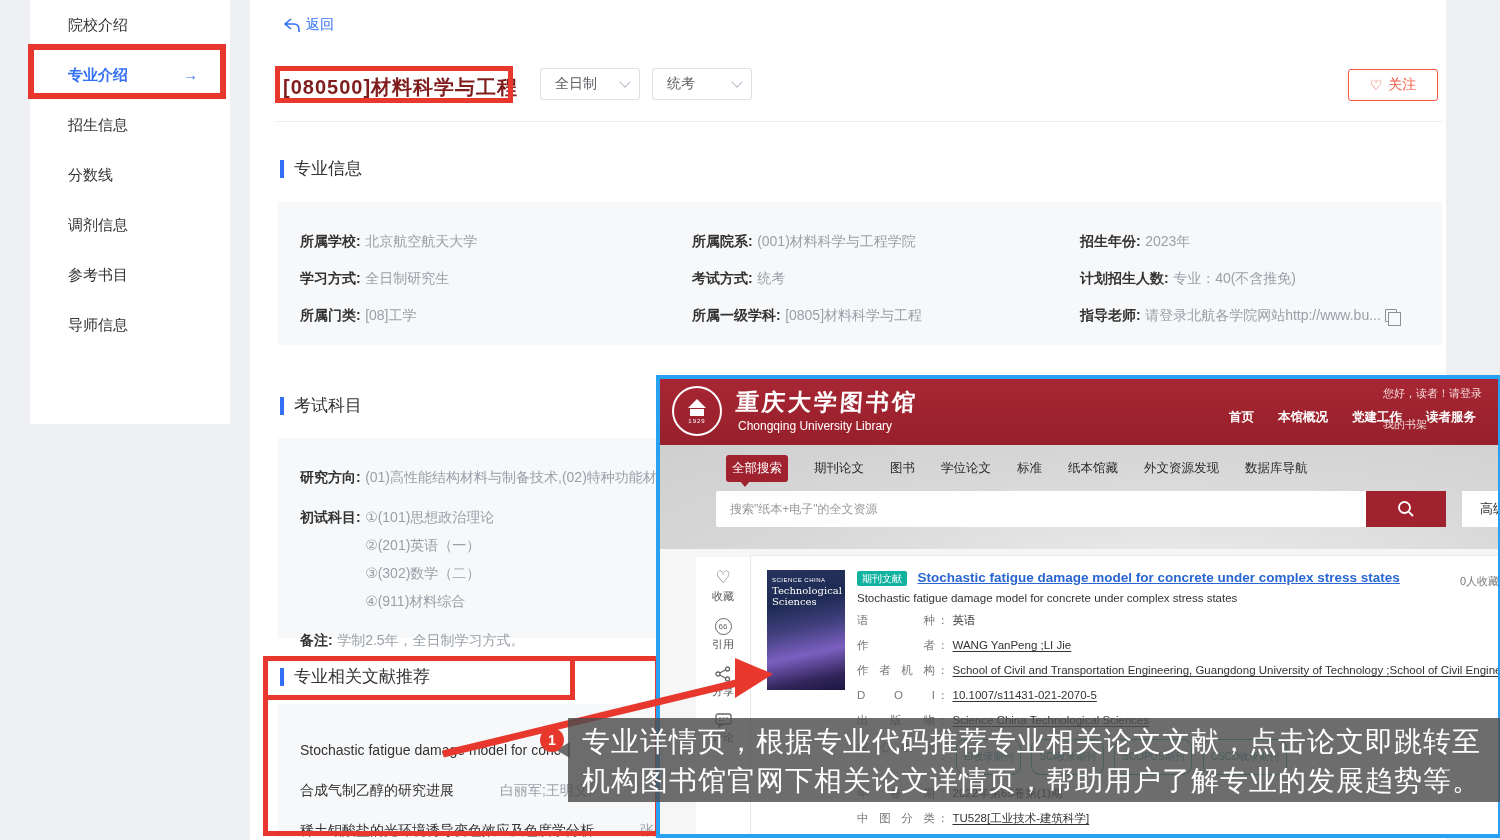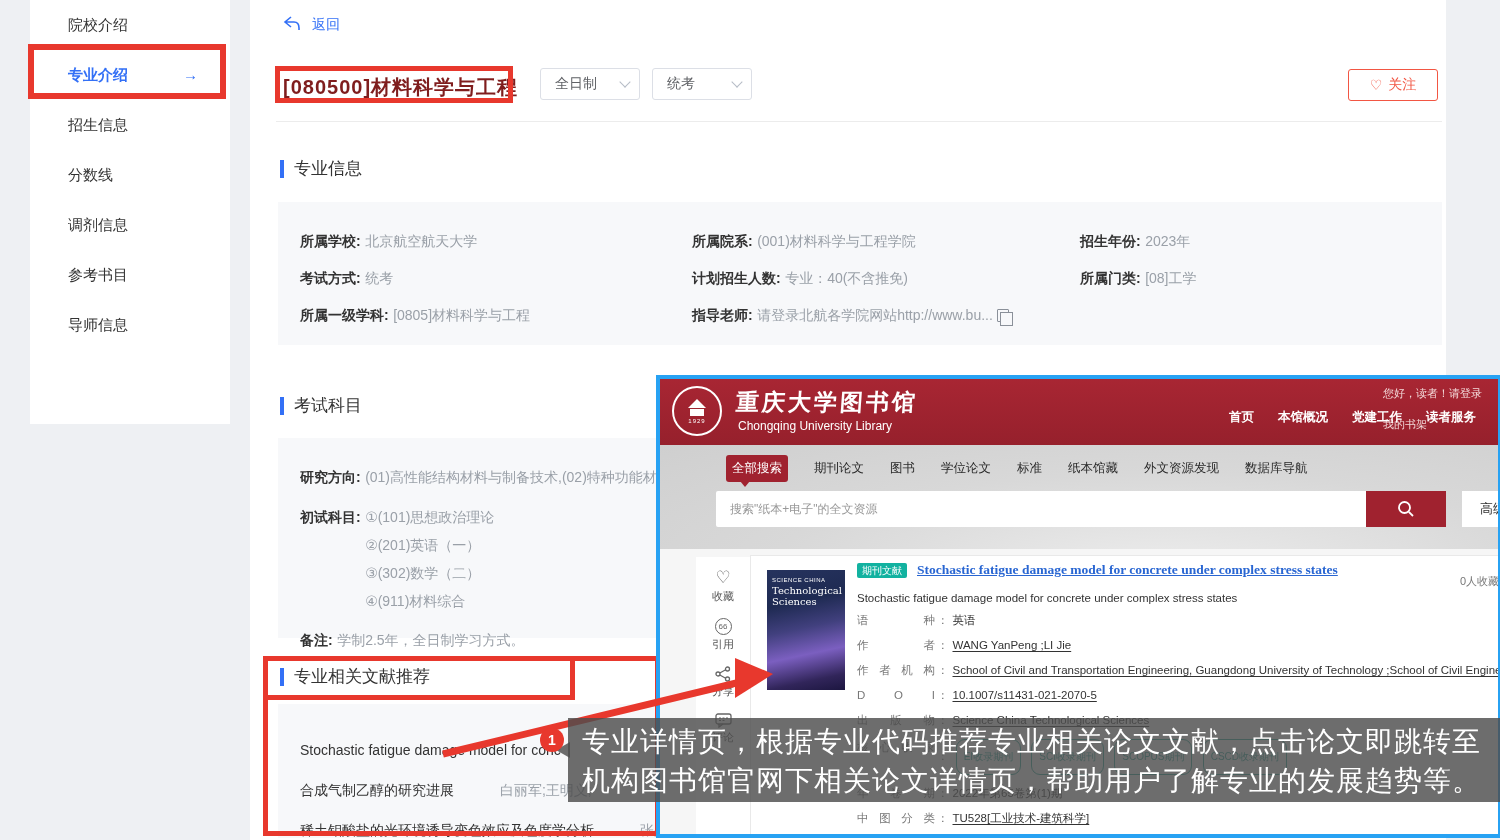--- a/index.html
+++ b/index.html
@@ -6,21 +6,21 @@
   html,body { width:1500px; height:840px; overflow:hidden; background:#eef0f3;
               font-family:"Liberation Sans","DejaVu Sans",sans-serif; }
   .abs { position:absolute; }
   
   #sidebar { left:30px; top:0; width:200px; height:424px; background:#fff; }
   .side-item { height:50px; line-height:50px; padding-left:38px; font-size:15px; color:#333; cursor:pointer; position:relative; }
   .side-item.active { color:#3370f6; font-weight:bold; }
   .side-item .arrow { position:absolute; right:32px; color:#3370f6; font-weight:normal; }
   
   #main { left:250px; top:0; width:1196px; height:840px; background:#fff; }
-  .back-link { left:33px; top:16px; color:#3370f6; font-size:14px; display:flex; align-items:flex-start; gap:12px; cursor:pointer; }
+  .back-link { left:33px; top:16px; color:#3370f6; font-size:14px; display:flex; align-items:center; gap:6px; cursor:pointer; }
   .page-title { left:33px; top:74px; font-size:20px; font-weight:bold; color:#7f1d1d; letter-spacing:1px; }
   .select-box { top:68px; width:100px; height:32px; border:1px solid #dcdfe6; border-radius:3px; font-size:14px; color:#606266;
                 display:flex; align-items:center; justify-content:space-between; padding:0 10px 0 14px; background:#fff; cursor:pointer; }
   .chev { width:8px; height:8px; border-right:1.5px solid #b6bcc6; border-bottom:1.5px solid #b6bcc6; transform:rotate(45deg); margin-top:-4px; }
   .follow-btn { left:1098px; top:69px; width:90px; height:32px; border:1px solid #f25643; border-radius:3px; color:#f25643;
                 font-size:14px; display:flex; align-items:center; justify-content:center; gap:6px; background:#fff; cursor:pointer; }
   .divider { left:26px; top:121px; width:1166px; border-top:1px solid #ececec; }
   .sec-title { font-size:17px; font-weight:normal; color:#333; padding-left:10px; border-left:4px solid #3370f6; line-height:18px; }
   .panel { background:#f7f8fa; }
   .f-label { font-weight:bold; color:#333; font-size:14px; }
@@ -131,20 +131,21 @@
     <span>关注</span>
   </div>
 
   <div class="divider abs"></div>
 
   <div class="sec-title abs" style="left:30px; top:160px;">专业信息</div>
   <div id="info-grid" class="abs panel">
     <div><span class="f-label">所属学校:</span> <span class="f-value">北京航空航天大学</span></div>
     <div><span class="f-label">所属院系:</span> <span class="f-value">(001)材料科学与工程学院</span></div>
     <div><span class="f-label">招生年份:</span> <span class="f-value">2023年</span></div>
+    <div><span class="f-label">学习方式:</span> <span class="f-value">全日制研究生</span></div>
     <div><span class="f-label">考试方式:</span> <span class="f-value">统考</span></div>
     <div><span class="f-label">计划招生人数:</span> <span class="f-value">专业：40(不含推免)</span></div>
     <div><span class="f-label">所属门类:</span> <span class="f-value">[08]工学</span></div>
     <div><span class="f-label">所属一级学科:</span> <span class="f-value">[0805]材料科学与工程</span></div>
     <div><span class="f-label">指导老师:</span> <span class="f-value">请登录北航各学院网站http://www.bu...</span><span class="copy-ic"></span></div>
   </div>
 
   <div class="sec-title abs" style="left:30px; top:397px;">考试科目</div>
   <div id="exam-panel" class="abs panel">
     <div class="exam-row">
@@ -256,21 +257,21 @@
         </svg>
         <span>评论</span>
       </div>
     </div>
 
     <div id="lib-card" class="abs">
       <div id="cover" class="abs">
         <div class="c1">SCIENCE CHINA</div>
         <div class="c2">Technological Sciences</div>
       </div>
-      <div class="abs" style="left:106px; top:4px; white-space:nowrap;font-family:Liberation Serif, serif;">
+      <div class="abs" style="left:106px; top:12px; white-space:nowrap;">
         <span class="lib-badge">期刊文献</span>
         <span id="art-title">Stochastic fatigue damage model for concrete under complex stress states</span>
       </div>
       <div id="art-fav" class="abs">0人收藏</div>
       <div id="art-sub" class="abs">Stochastic fatigue damage model for concrete under complex stress states</div>
 
       <div id="art-rows" class="abs">
         <div class="lib-row">
           <span class="lib-label">语 种</span><span class="lib-colon">：</span><span>英语</span>
         </div>

